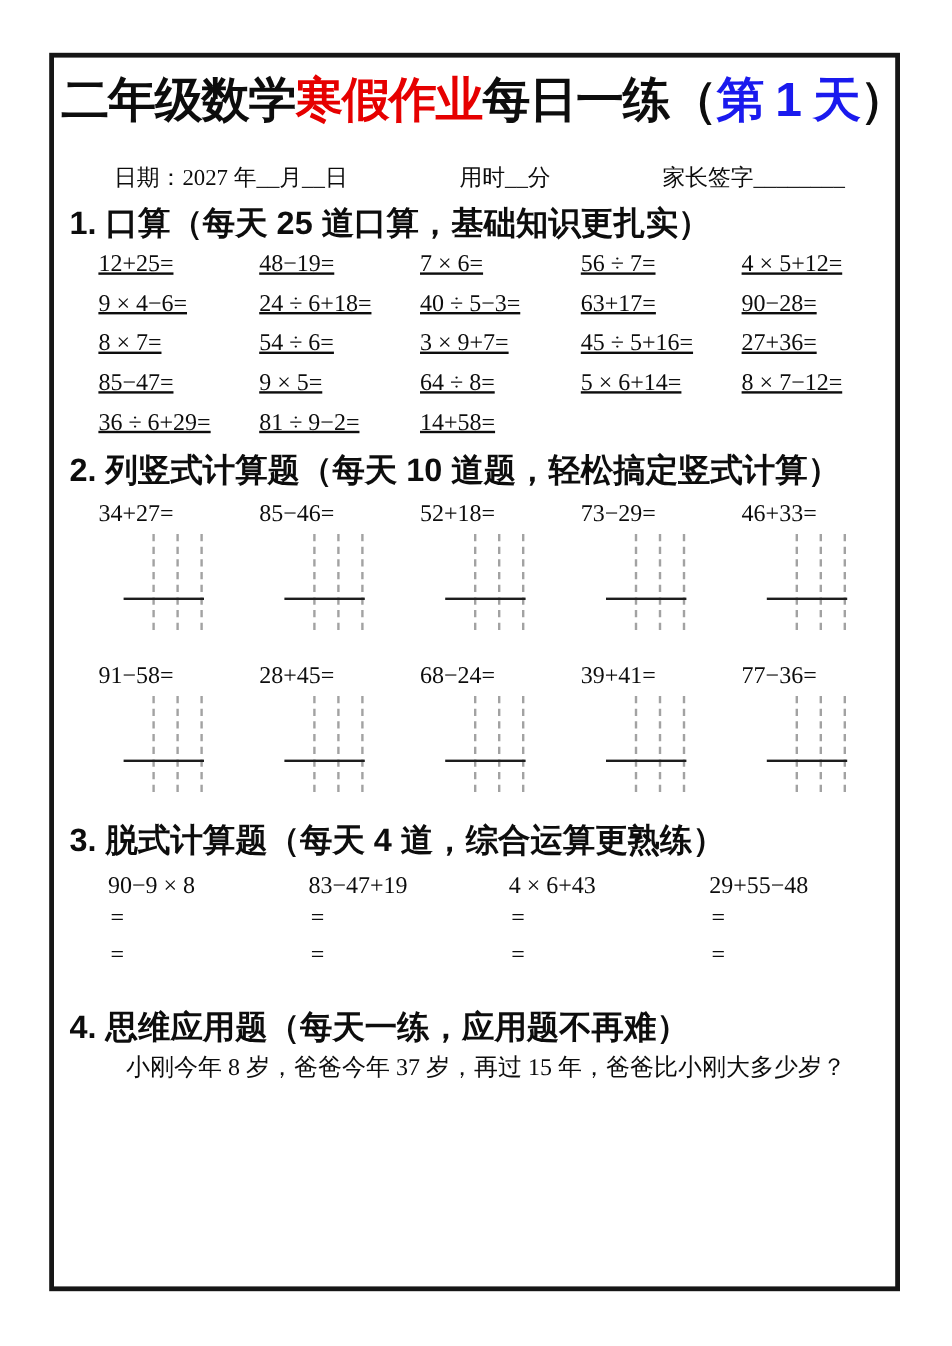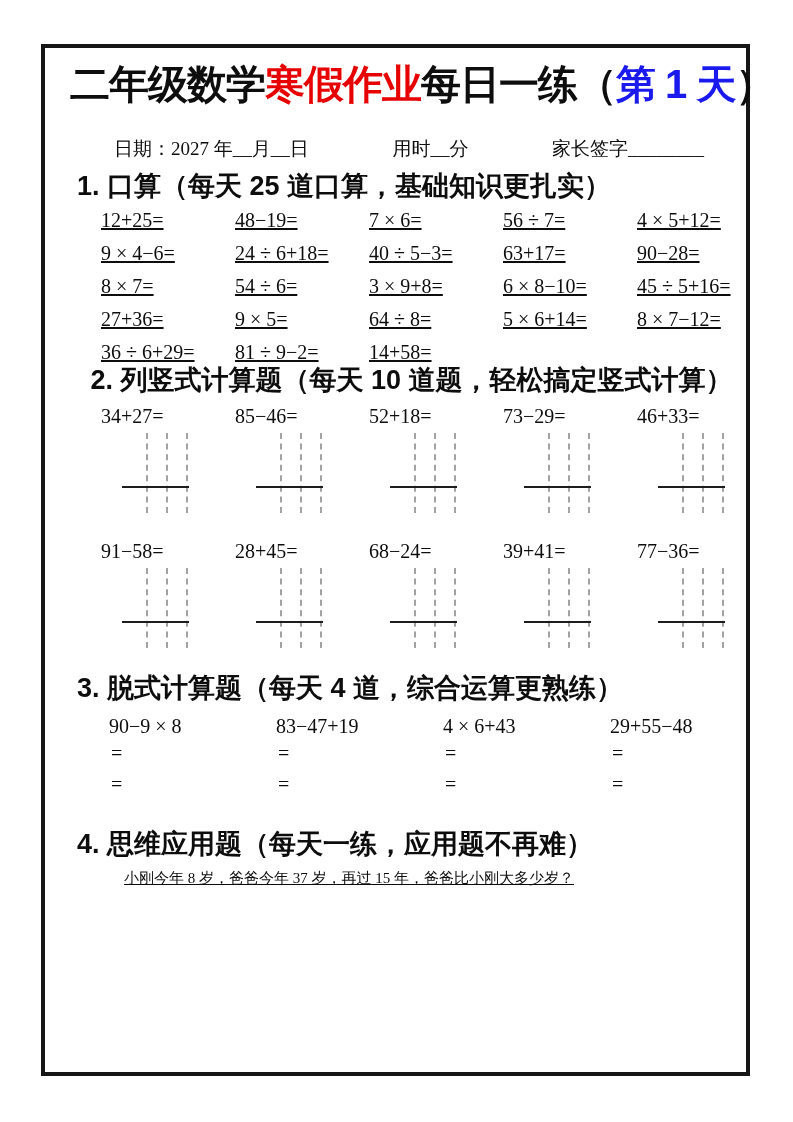--- a/index.html
+++ b/index.html
@@ -3,38 +3,38 @@
 <meta charset="utf-8">
 <style>
   html,body{margin:0;padding:0;}
   body{
     width:793px;height:1122px;position:relative;background:#ffffff;
     font-family:"Liberation Serif","DejaVu Serif",serif;color:#0d0d0d;
     overflow:hidden;
   }
   .sheet{
     position:absolute;left:41px;top:44px;width:709px;height:1032px;
-    box-sizing:border-box;border:4px solid #161616;background:#ffffff;padding-left:19px;
+    box-sizing:border-box;border:4px solid #161616;background:#ffffff;
   }
   .title{
     margin:14px 6px 0;text-align:center;white-space:nowrap;
     font-family:"Liberation Sans","DejaVu Sans",sans-serif;
     font-weight:900;font-size:40px;line-height:45px;letter-spacing:-1px;
   }
   .meta{
     margin-top:30px;padding:0 42px 0 50px;height:24px;line-height:24px;
     display:flex;justify-content:space-between;font-size:19px;white-space:nowrap;
   }
   .heading{
     font-family:"Liberation Sans","DejaVu Sans",sans-serif;
     font-weight:800;font-size:27px;line-height:23px;height:23px;
     padding-left:13px;white-space:nowrap;
   }
   .heading-1{margin-top:14px;}
-  .heading-2{text-align:center;}
+  .heading-2{margin-top:12px;}
   .heading-3{margin-top:29px;}
   .heading-4{margin-top:33px;}
   .oral-grid{
     margin-top:6px;padding-left:37px;
     display:grid;grid-template-columns:repeat(5,134px);text-decoration:underline;
   }
   .oral-cell{height:33px;line-height:33px;font-size:20px;white-space:nowrap;}
   .v-problems{
     padding-left:37px;display:grid;grid-template-columns:repeat(5,134px);
     font-size:20px;margin-top:27px;
@@ -49,21 +49,21 @@
   .vline{position:absolute;top:0;height:80px;width:0;border-left:2px dashed #a2a2a2;}
   .hline{position:absolute;left:0;top:53px;width:67px;height:2px;background:#1d1d1d;}
   .step-grid{
     margin-top:14px;padding-left:45px;
     display:grid;grid-template-columns:repeat(4,167px);
   }
   .step-expr{height:24px;line-height:24px;font-size:20px;width:160px;white-space:nowrap;}
   .step-eq{height:31px;line-height:31px;font-size:20px;padding-left:2px;}
   .word-problem{
     margin-top:11px;padding-left:60px;padding-right:16px;
-    font-size:15px;line-height:23px;white-space:nowrap;text-decoration:underline;
+    font-size:20px;line-height:23px;white-space:nowrap;
   }
 </style>
 </head>
 <body>
 
 <div class="sheet">
 
   <h1 class="title" id="title"><span style="color: rgb(13, 13, 13);">二年级数学</span><span style="color: rgb(230, 0, 0);">寒假作业</span><span style="color: rgb(13, 13, 13);">每日一练</span><span style="color: rgb(13, 13, 13);">（</span><span style="color: rgb(26, 26, 238);">第 1 天</span><span style="color: rgb(13, 13, 13);">）</span></h1>
 
   <div class="meta">
@@ -79,24 +79,24 @@
       <div class="oral-cell">7 × 6=</div>
       <div class="oral-cell">56 ÷ 7=</div>
       <div class="oral-cell">4 × 5+12=</div>
       <div class="oral-cell">9 × 4−6=</div>
       <div class="oral-cell">24 ÷ 6+18=</div>
       <div class="oral-cell">40 ÷ 5−3=</div>
       <div class="oral-cell">63+17=</div>
       <div class="oral-cell">90−28=</div>
       <div class="oral-cell">8 × 7=</div>
       <div class="oral-cell">54 ÷ 6=</div>
-      <div class="oral-cell">3 × 9+8=</div>
-      <div class="oral-cell">6 × 8−10=</div>
+      <div class="oral-cell">3 × 9+7=</div>
       <div class="oral-cell">45 ÷ 5+16=</div>
       <div class="oral-cell">27+36=</div>
+      <div class="oral-cell">85−47=</div>
       <div class="oral-cell">9 × 5=</div>
       <div class="oral-cell">64 ÷ 8=</div>
       <div class="oral-cell">5 × 6+14=</div>
       <div class="oral-cell">8 × 7−12=</div>
       <div class="oral-cell">36 ÷ 6+29=</div>
       <div class="oral-cell">81 ÷ 9−2=</div>
       <div class="oral-cell">14+58=</div>
     </div>
 
   <div class="heading heading-2">2. 列竖式计算题（每天 10 道题，轻松搞定竖式计算）</div>

